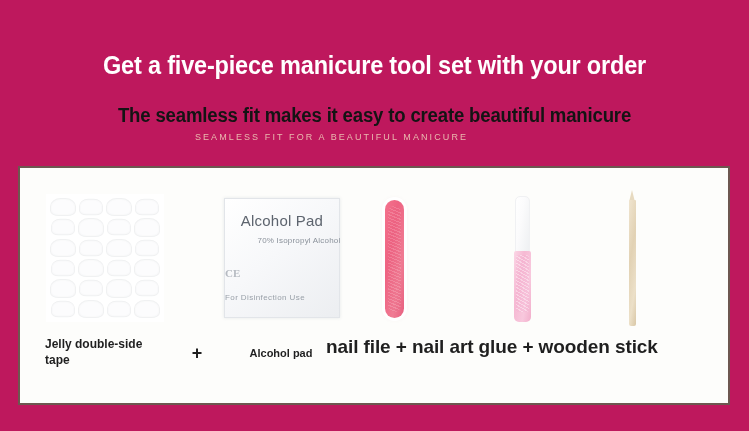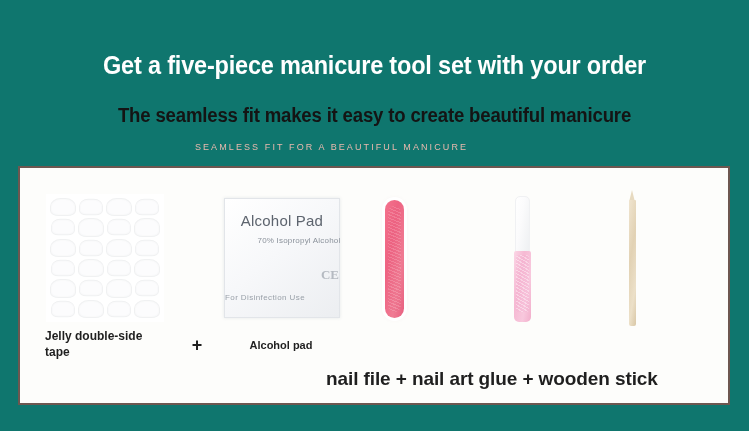--- a/index.html
+++ b/index.html
@@ -9,21 +9,21 @@
   body {
     width: 749px;
     height: 431px;
     overflow: hidden;
     font-family: "Liberation Sans", sans-serif;
   }
   #promo-banner {
     position: relative;
     width: 749px;
     height: 431px;
-    background: #0f766e;
+    background: #be185d;
     box-sizing: border-box;
   }
 
   
   .headline {
     position: absolute;
     top: 50px;
     left: 0;
     width: 749px;
     text-align: center;
@@ -46,21 +46,21 @@
     font-family: "Liberation Sans", sans-serif;
     font-size: 20px;
     font-weight: bold;
     letter-spacing: -0.2px;
     line-height: 24px;
     white-space: nowrap;
     transform: scaleX(0.93);
   }
   .eyebrow {
     position: absolute;
-    top: 141px;
+    top: 131px;
     left: 0;
     width: 663px;
     text-align: center;
     color: #e9b9ae;
     font-family: "Liberation Sans", sans-serif;
     font-size: 9px;
     font-weight: normal;
     letter-spacing: 2.1px;
     line-height: 12px;
     white-space: nowrap;
@@ -155,23 +155,23 @@
     font-family: "Liberation Sans", sans-serif;
     font-size: 8px;
     color: #8b929b;
     letter-spacing: 0.2px;
   }
   .pad-ce {
     position: absolute;
     left: 0;
     top: 68px;
     width: 100%;
-    text-align: right;
+    text-align: left;
     font-family: "Liberation Serif", serif;
-    font-size: 13px;
+    font-size: 11px;
     font-weight: bold;
     color: #b5bac1;
   }
   .pad-footer {
     position: absolute;
     left: 0;
     top: 94px;
     width: 100%;
     text-align: left;
     font-family: "Liberation Sans", sans-serif;
@@ -276,21 +276,21 @@
     height: 0;
     border-left: 3.5px solid transparent;
     border-right: 3.5px solid transparent;
     border-bottom: 12px solid #e7dac0;
   }
 
   
   .captions {
     position: absolute;
     left: 0;
-    bottom: 16px;
+    bottom: 8px;
     width: 100%;
     height: 71px;
   }
   .cap {
     position: absolute;
     color: #1f1f1f;
     font-family: "Liberation Sans", sans-serif;
     font-weight: bold;
   }
   .cap-tape {
@@ -316,21 +316,20 @@
     font-size: 11px;
     line-height: 16px;
   }
   .cap-rest {
     left: 306px;
     top: 10px;
     width: 400px;
     font-size: 19px;
     line-height: 26px;
     letter-spacing: -0.1px;
-    margin-top: 40px;
   }
 </style>
 </head>
 <body>
 
 <div id="promo-banner">
 
   <div class="headline">Get a five-piece manicure tool set with your order</div>
   <div class="subheadline">The seamless fit makes it easy to create beautiful manicure</div>
   <div class="eyebrow">SEAMLESS FIT FOR A BEAUTIFUL MANICURE</div>

